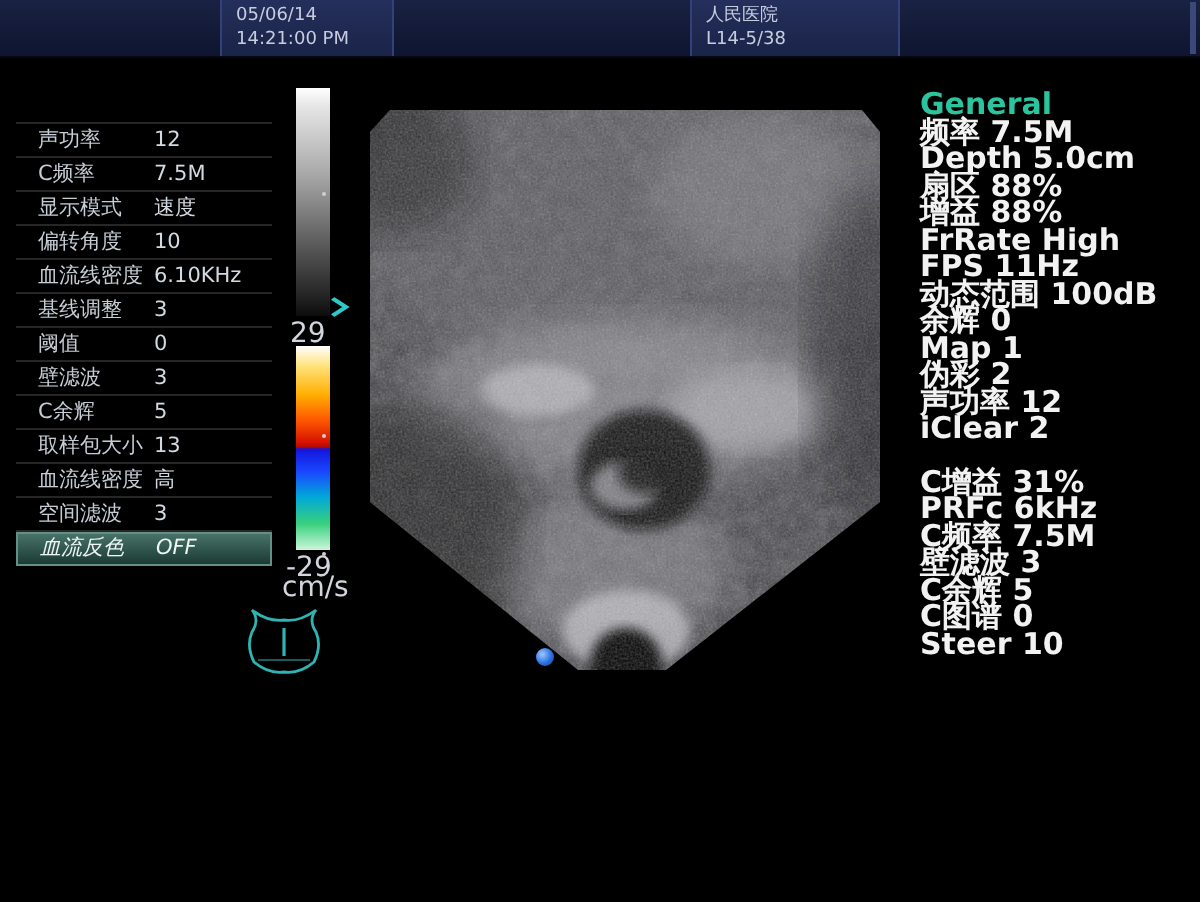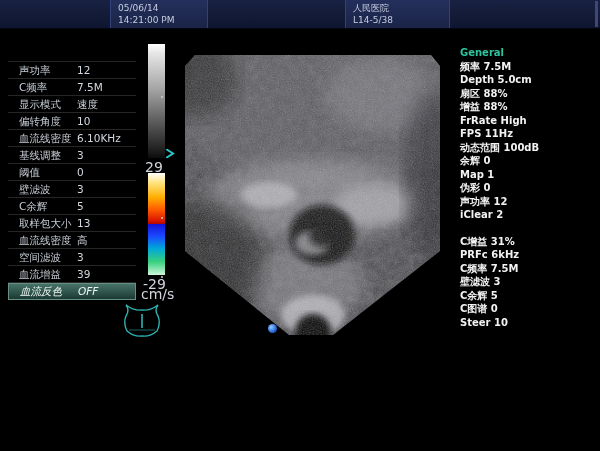--- a/index.html
+++ b/index.html
@@ -5,21 +5,21 @@
   html,body{margin:0;padding:0;background:#000;}
   #screen{position:relative;width:600px;height:451px;background:#000;overflow:hidden;
           font-family:"DejaVu Sans",sans-serif;color:#e8e8ec;}
   
   .topbar{position:absolute;left:0;top:0;width:600px;height:28px;
           background:linear-gradient(#1a2244,#121a36 60%,#0e1530);
           border-bottom:1px solid #05070f;}
   .topseg{position:absolute;top:0;height:28px;background:linear-gradient(#242f5c,#1a2448);
           border-left:1px solid #33407a;border-right:1px solid #33407a;
           font-size:9px;line-height:12px;color:#c7cdde;padding:2px 0 0 7px;box-sizing:border-box;}
-  .seg-datetime{left:110px;width:98px;}
+  .seg-datetime{left:110px;width:87px;}
   .seg-hospital{left:345px;width:105px;}
   .topbar-endcap{position:absolute;right:2px;top:1px;width:3px;height:26px;background:#3c4878;}
   
   .param-list{position:absolute;left:8px;top:61px;width:128px;}
   .prow{position:relative;height:16px;line-height:16px;font-size:10.5px;color:#c6ccd4;
         border-bottom:1px solid #262626;}
   .prow:first-child{border-top:1px solid #262626;}
   .pl{position:absolute;left:11px;white-space:nowrap;}
   .pv{position:absolute;left:69px;color:#d3d9e0;}
   .prow.hl{background:linear-gradient(#477268,#1b3a33);border:1px solid #648f83;height:15px;
@@ -32,21 +32,21 @@
             background:linear-gradient(#ffffff 0%,#ffe27a 10%,#ffae00 24%,#ff5a00 36%,#d81400 47%,
             #b40a00 49.5%,#1414dc 50.5%,#1a49ff 62%,#00a8d8 74%,#38d07e 87%,#cdf6da 100%);}
   .scale-txt{position:absolute;font-size:14px;color:#d2d6dc;}
   .depth-tick{position:absolute;width:2px;height:2px;background:#cfcfcf;border-radius:50%;}
   
   .us-wrap{position:absolute;left:185px;top:55px;width:255px;height:282px;}
   .blue-dot{position:absolute;left:268px;top:324px;width:9px;height:9px;border-radius:50%;
             background:radial-gradient(circle at 35% 35%,#9cc8ff,#2b6fe0 55%,#123a9a);}
   .body-marker{position:absolute;left:119px;top:301px;}
   
-  .right-panel{position:absolute;left:460px;top:46px;width:138px;font-size:10px;font-weight:700;
+  .right-panel{position:absolute;left:460px;top:46px;width:138px;font-size:15px;font-weight:700;
                line-height:13.5px;color:#f2f2f2;}
   .rp-header{color:#2cc49e;}
   .rp-gap{height:13px;}
   
   .thumb-bar{position:absolute;left:0;top:370px;width:600px;height:66px;}
 </style>
 </head>
 <body>
 
 <div id="screen">
@@ -104,24 +104,20 @@
       <span class="pl">取样包大小</span>
       <span class="pv">13</span>
       </div>
     <div class="prow">
       <span class="pl">血流线密度</span>
       <span class="pv">高</span>
       </div>
     <div class="prow">
       <span class="pl">空间滤波</span>
       <span class="pv">3</span>
-      </div>
-    <div class="prow">
-      <span class="pl">血流增益</span>
-      <span class="pv">39</span>
       </div>
     <div class="prow hl">
       <span class="pl">血流反色</span>
       <span class="pv">OFF</span>
       </div>
   </div>
 
   <div class="gray-bar"></div>
   <div class="scale-txt" style="left:145px;top:159px;">29</div>
   <div class="color-bar"></div>
@@ -191,21 +187,21 @@
     <div class="rp-header">General</div>
     <div>频率 7.5M</div>
     <div>Depth 5.0cm</div>
     <div>扇区 88%</div>
     <div>增益 88%</div>
     <div>FrRate High</div>
     <div>FPS 11Hz</div>
     <div>动态范围 100dB</div>
     <div>余辉 0</div>
     <div>Map 1</div>
-    <div>伪彩 0</div>
+    <div>伪彩 2</div>
     <div>声功率 12</div>
     <div>iClear 2</div>
     <div class="rp-gap"></div>
     <div>C增益 31%</div>
     <div>PRFc 6kHz</div>
     <div>C频率 7.5M</div>
     <div>壁滤波 3</div>
     <div>C余辉 5</div>
     <div>C图谱 0</div>
     <div>Steer 10</div>

